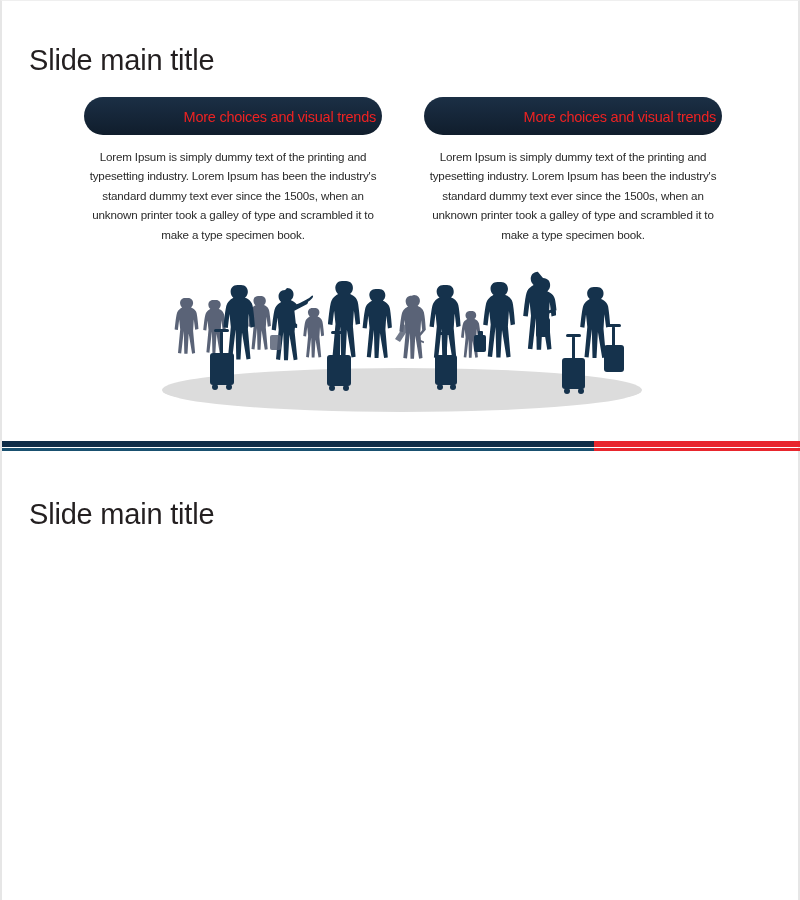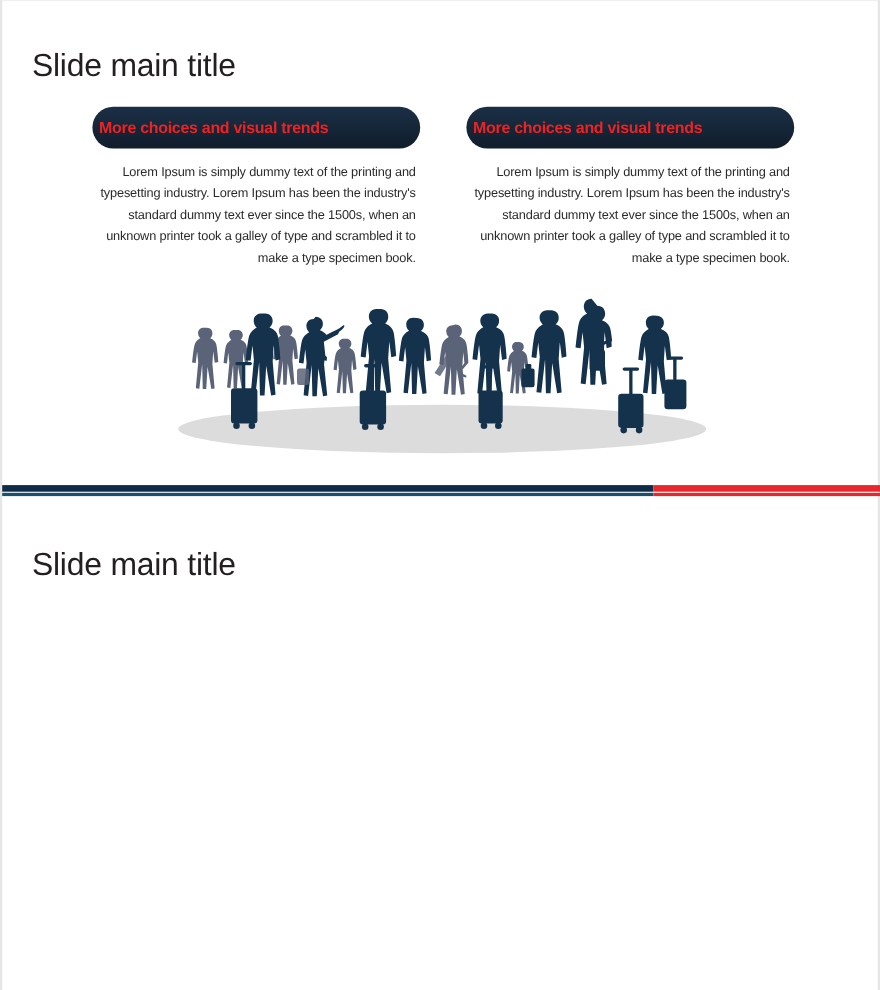--- a/index.html
+++ b/index.html
@@ -63,38 +63,38 @@
   .column-left  { margin-left: 82px; }
   .column-right { margin-left: 42px; }
 
   
   .badge {
     display: block;
     width: 100%;
     height: 38px;
     line-height: 38px;
     border-radius: 19px;
-    text-align: left;
+    text-align: right;
     font-size: 14.5px;
-    font-weight: bold;
+    font-weight: normal;
     letter-spacing: -0.25px;
     white-space: nowrap;
     box-sizing: border-box;
     cursor: pointer;
     border: none;
     font-family: "Liberation Sans", sans-serif;
   }
   .badge-dark {
     background: linear-gradient(180deg, #1b2f45 0%, #16273a 45%, #101d2c 100%);
     color: #ee2222;
   }
 
   
   .body-copy {
-    text-align: right;
+    text-align: center;
     font-size: 11.6px;
     line-height: 19.5px;
     color: #2a2a2a;
     letter-spacing: -0.15px;
     padding: 0 4px;
   }
 
   
   .illustration {
     position: absolute;

